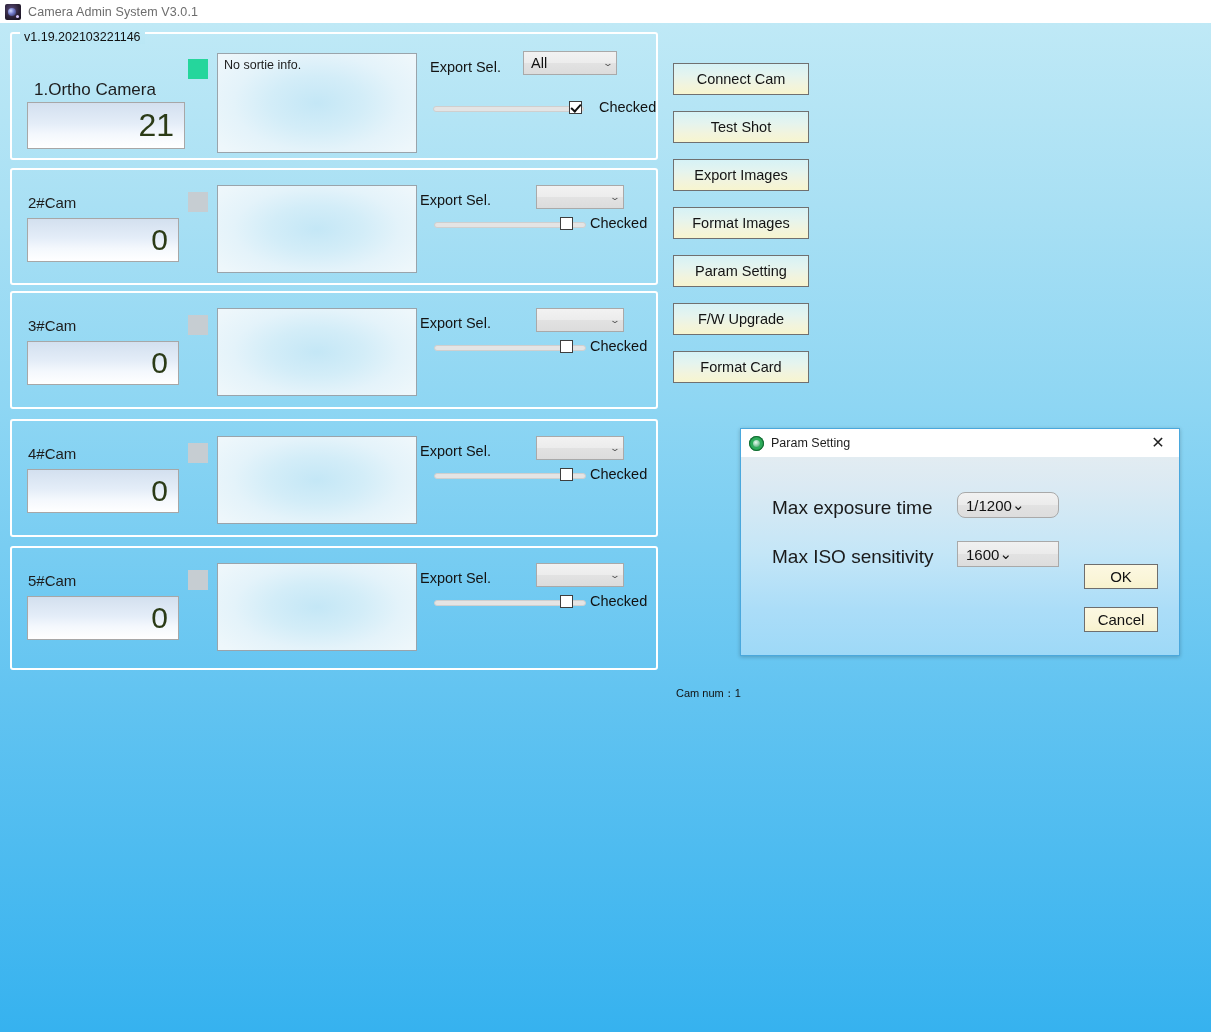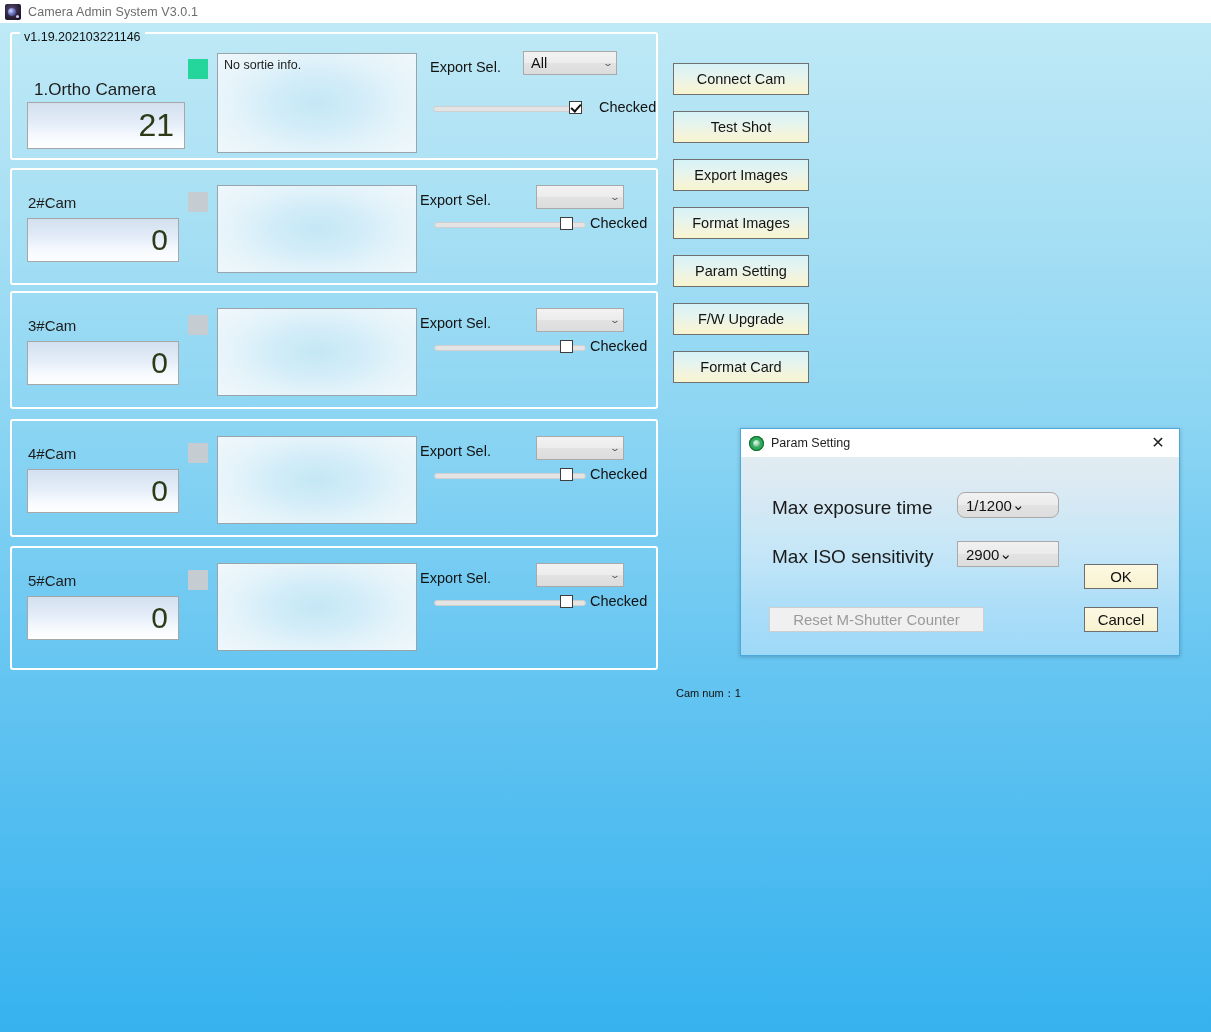--- a/index.html
+++ b/index.html
@@ -289,25 +289,24 @@
       </div>
 
       <div class="dlg-field-label" style="left:31px;top:68px;">Max exposure time</div>
       <div class="dlg-combo" style="left:216px;top:63px;width:102px;height:26px;border-radius:8px;">
         <span class="cval">1/1200</span>
         <span class="carrow">⌄</span>
       </div>
 
       <div class="dlg-field-label" style="left:31px;top:117px;">Max ISO sensitivity</div>
       <div class="dlg-combo" style="left:216px;top:112px;width:102px;height:26px;">
-        <span class="cval">2900</span>
+        <span class="cval">1600</span>
         <span class="carrow">⌄</span>
       </div>
 
       <div class="dlg-btn" style="left:343px;top:135px;width:74px;height:25px;">OK</div>
 
-      <div class="dlg-btn-disabled" style="left:28px;top:178px;width:215px;height:25px;">Reset M-Shutter Counter</div>
 
       <div class="dlg-btn" style="left:343px;top:178px;width:74px;height:25px;">Cancel</div>
     </div>
 
   </div>
 </div>
 
 </body></html>

